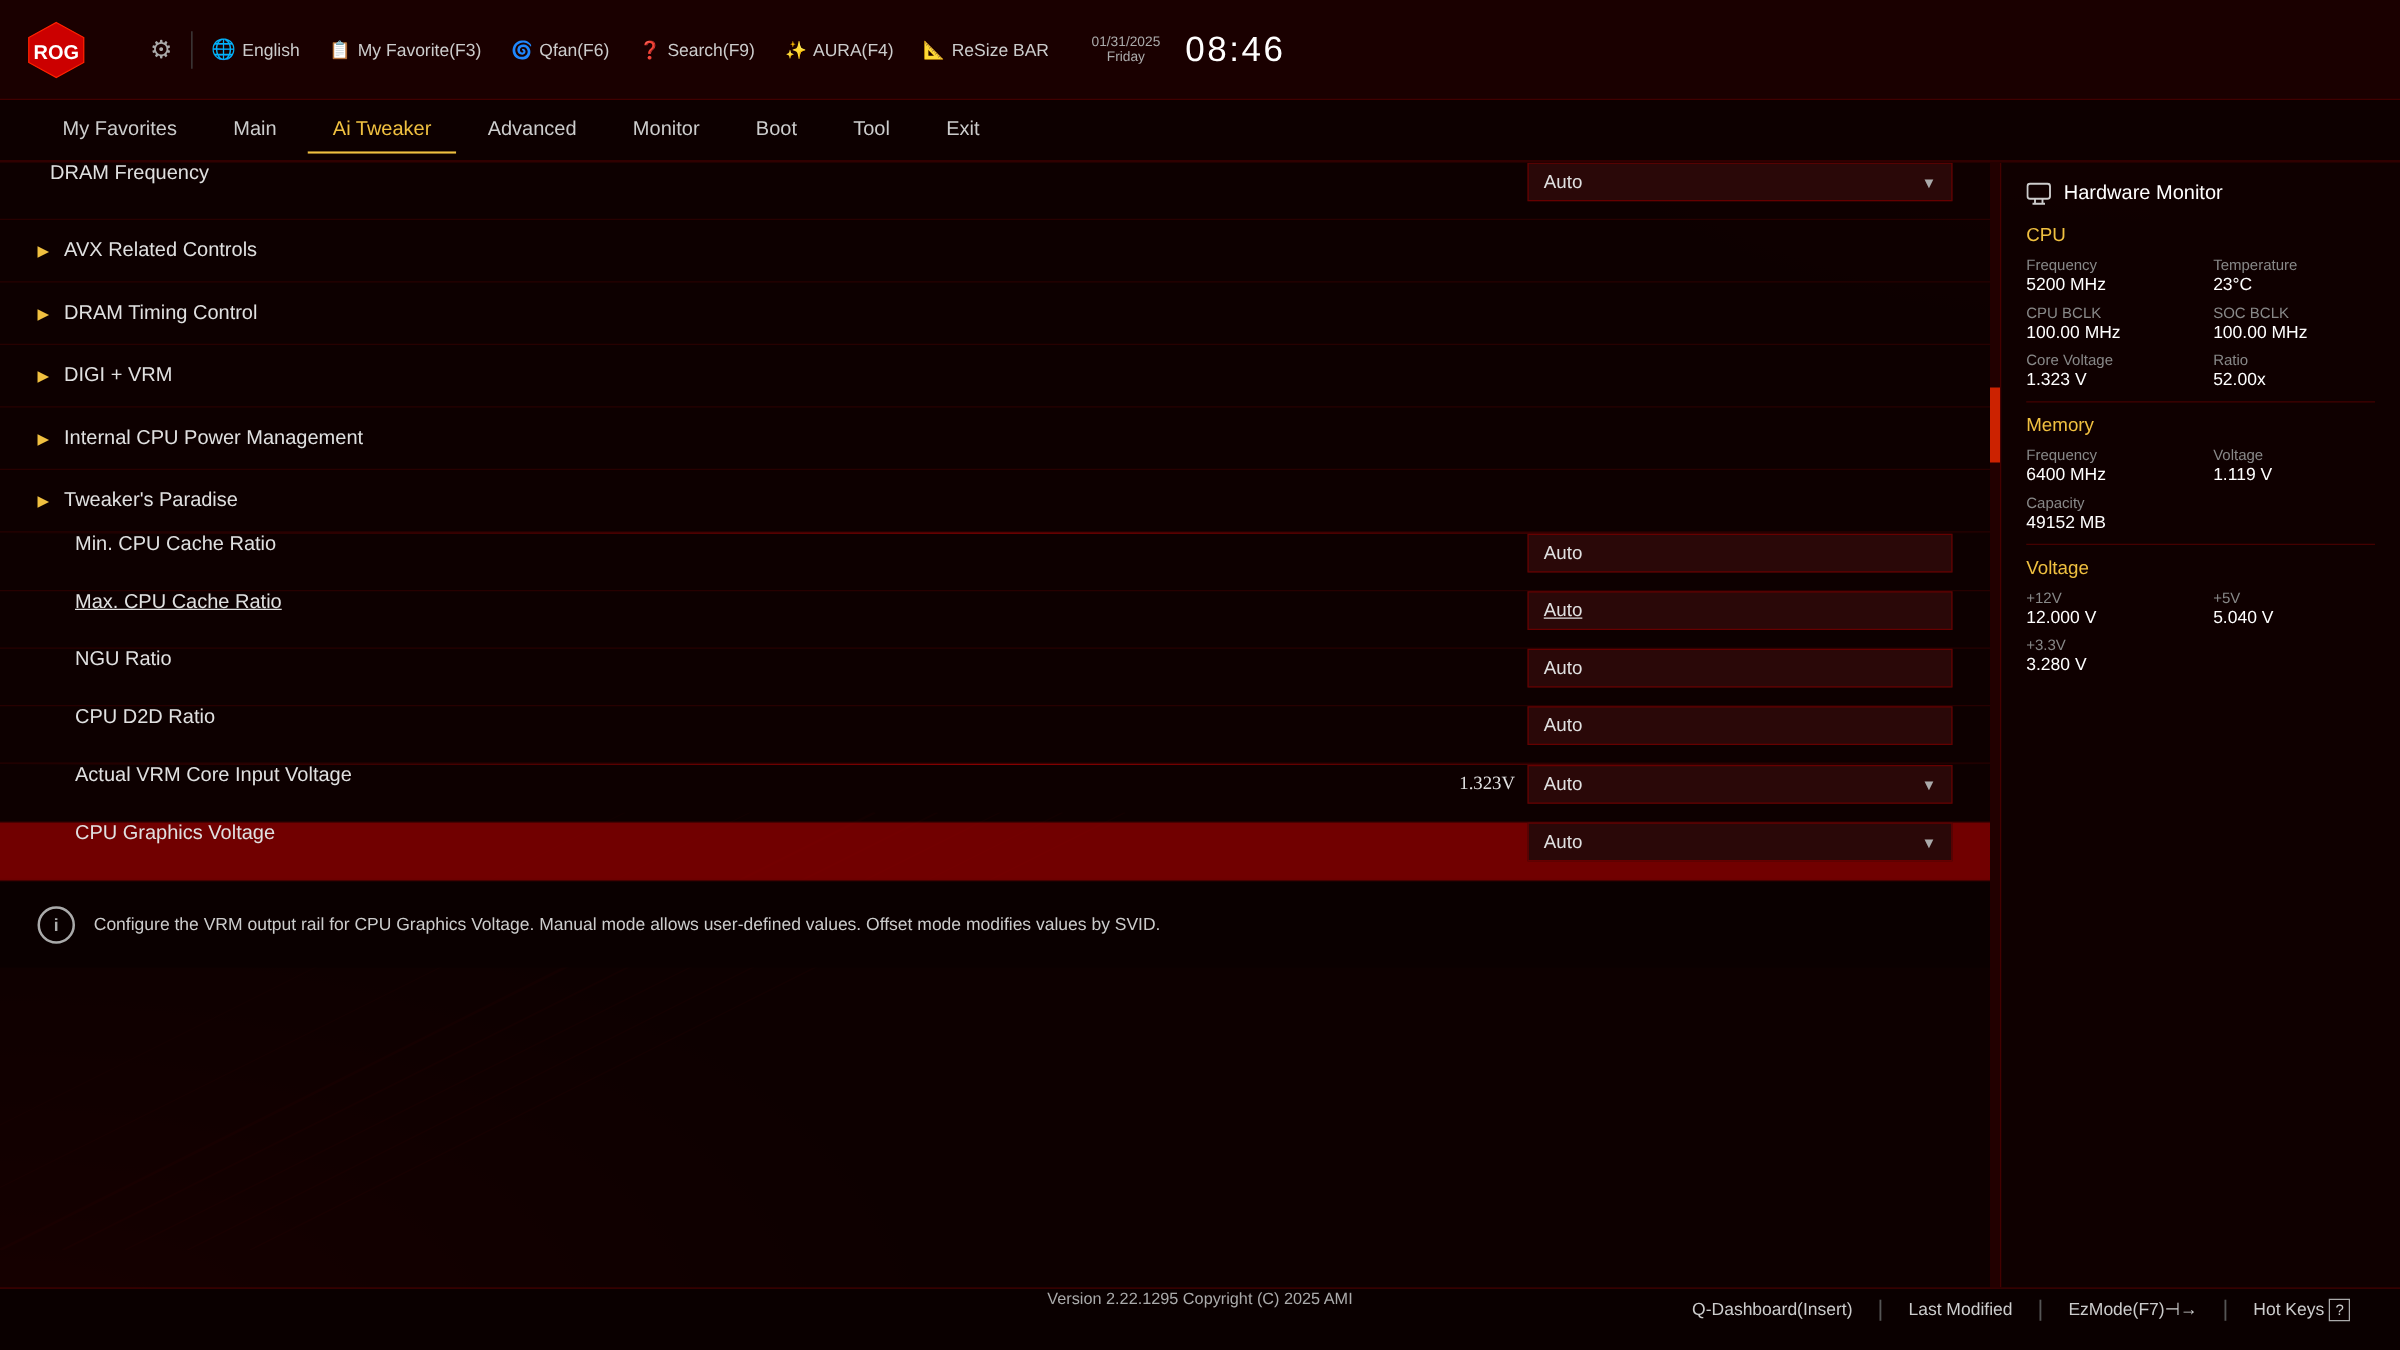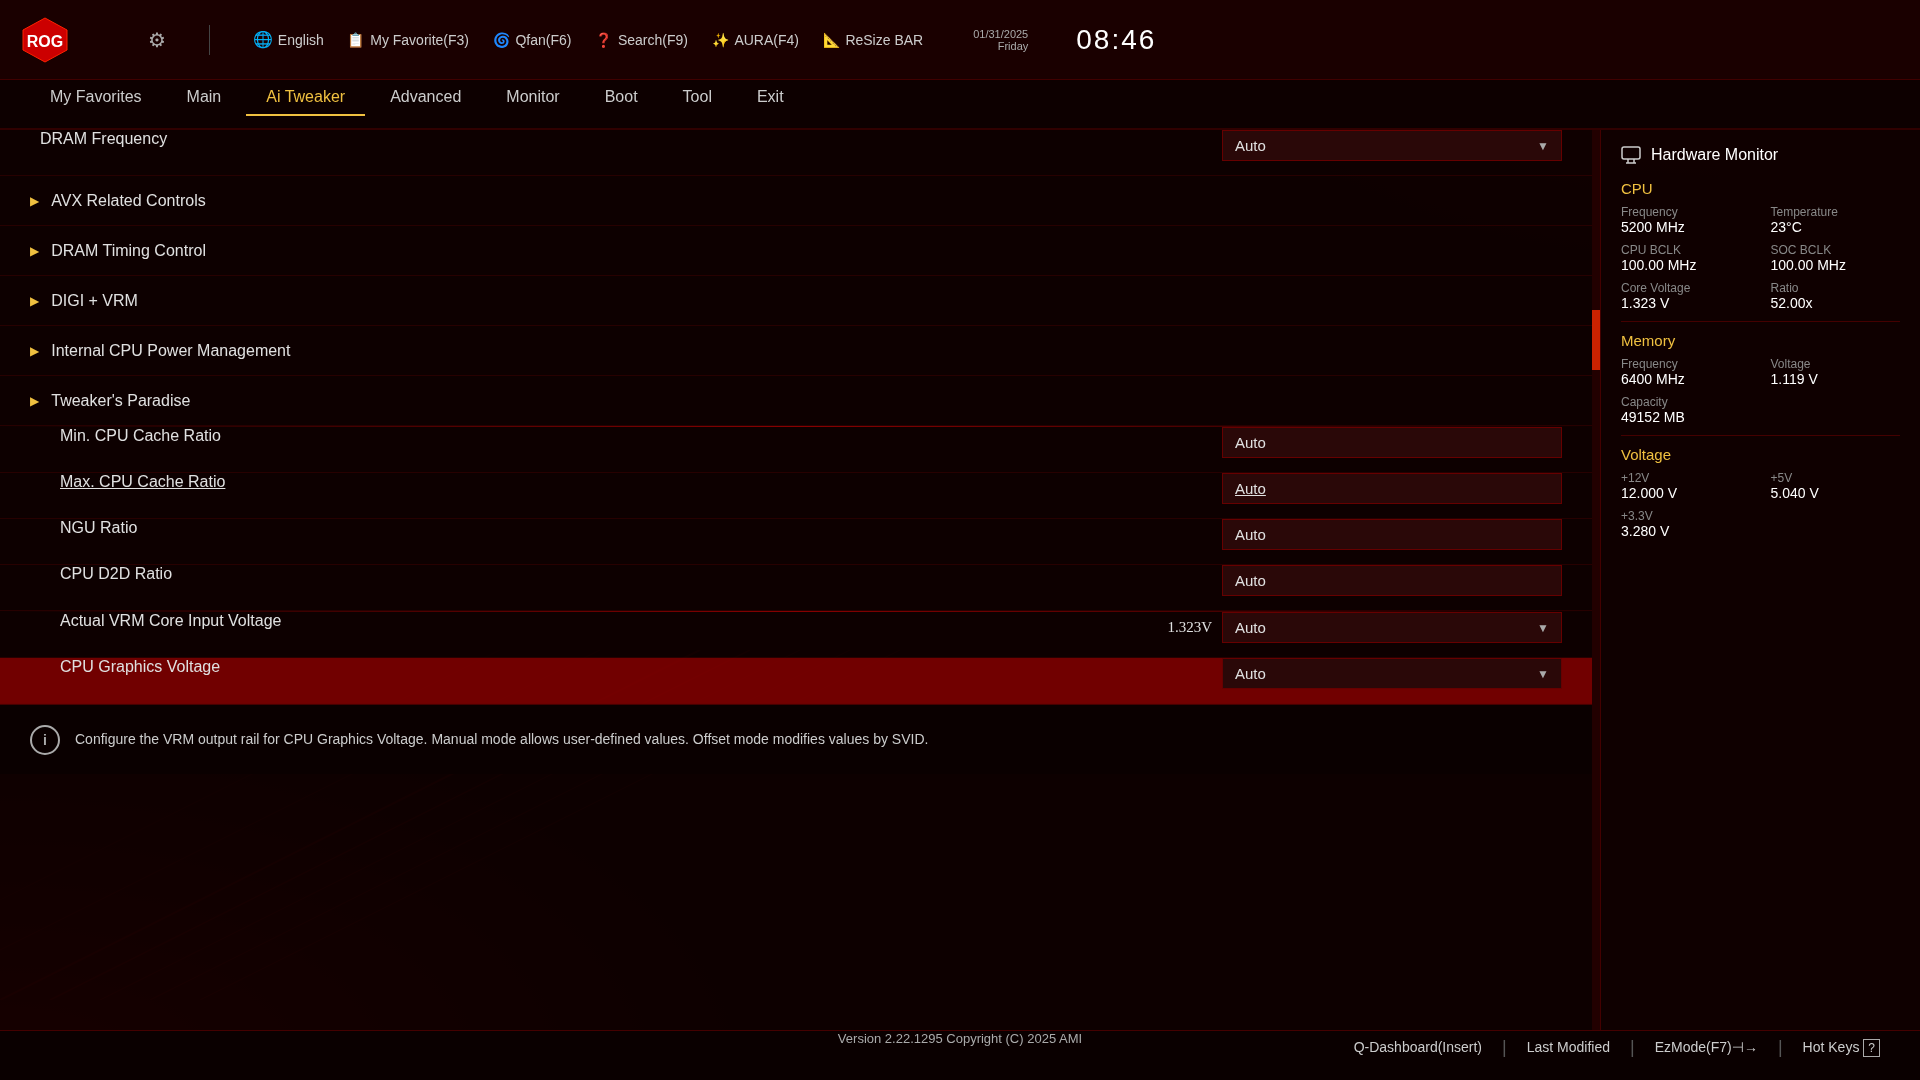--- a/index.html
+++ b/index.html
@@ -38,21 +38,20 @@
     
     .header {
       position: relative;
       z-index: 10;
       background: #1a0000;
       display: flex;
       align-items: center;
       padding: 0 20px;
       height: 80px;
       border-bottom: 1px solid #400000;
-      gap: 28px;
     }
     .logo-area {
       display: flex;
       align-items: center;
       gap: 12px;
       margin-right: 30px;
     }
     .rog-logo {
       width: 50px;
       height: 50px;
@@ -97,21 +96,21 @@
       font-weight: 300;
       letter-spacing: 2px;
     }
 
     
     .nav-tabs {
       position: relative;
       z-index: 10;
       background: #0d0000;
       display: flex;
-      align-items: flex-start;
+      align-items: center;
       padding: 0 30px;
       height: 50px;
       border-bottom: 2px solid #300000;
       gap: 5px;
     }
     .nav-tab {
       padding: 8px 20px;
       font-size: 16px;
       color: #cccccc;
       cursor: pointer;
@@ -425,21 +424,21 @@
       <span style="font-size:14px;">✨</span>
       <span>AURA(F4)</span>
     </div>
 
     <div class="header-tool-item">
       <span style="font-size:14px;">📐</span>
       <span>ReSize BAR</span>
     </div>
   </div>
 
-  <div class="datetime" style="margin-left:12px;">
+  <div class="datetime" style="margin-left:24px;align-items:center;">
     <span style="font-size:11px;color:#aaa;">01/31/2025</span>
     <span style="font-size:11px;color:#aaa;">Friday</span>
   </div>
   <span class="time-display" style="margin-left:10px;">08:46</span>
 </div>
 
 <div class="nav-tabs">
   <div class="nav-tab">My Favorites</div>
   <div class="nav-tab">Main</div>
   <div class="nav-tab active">Ai Tweaker</div>

